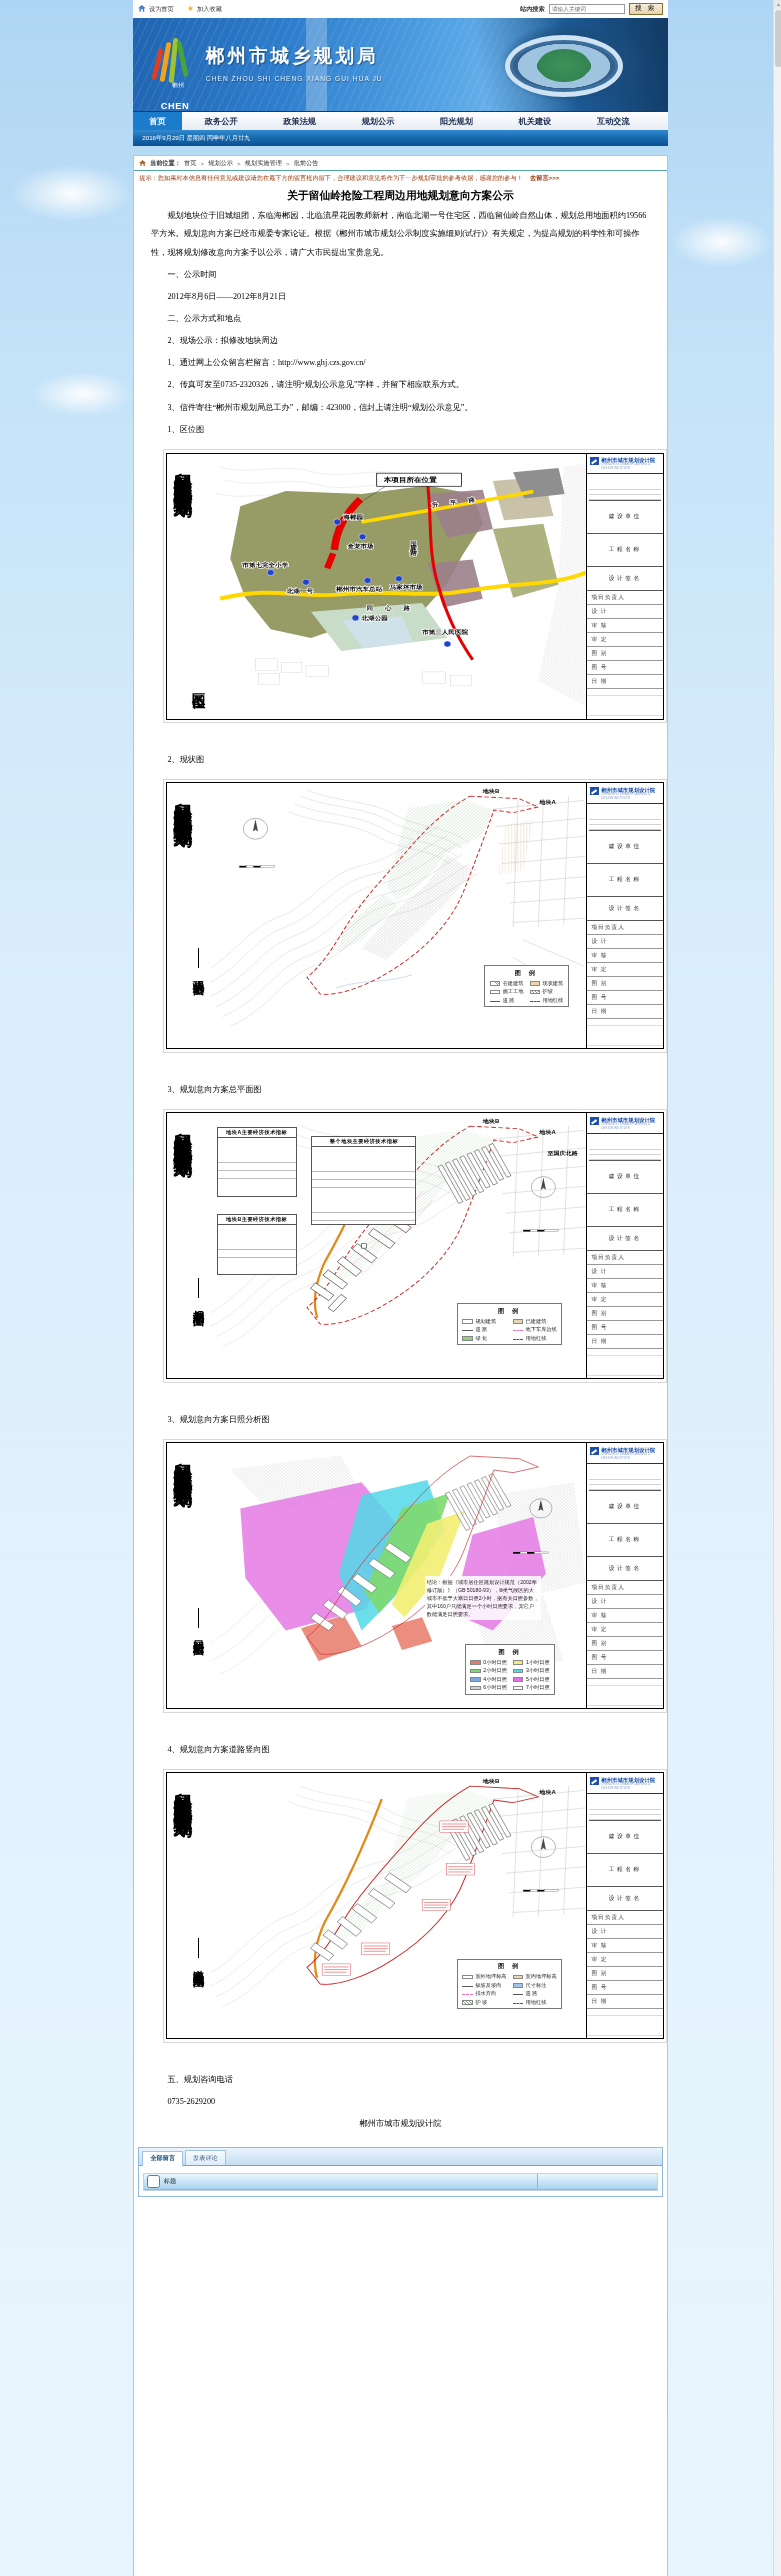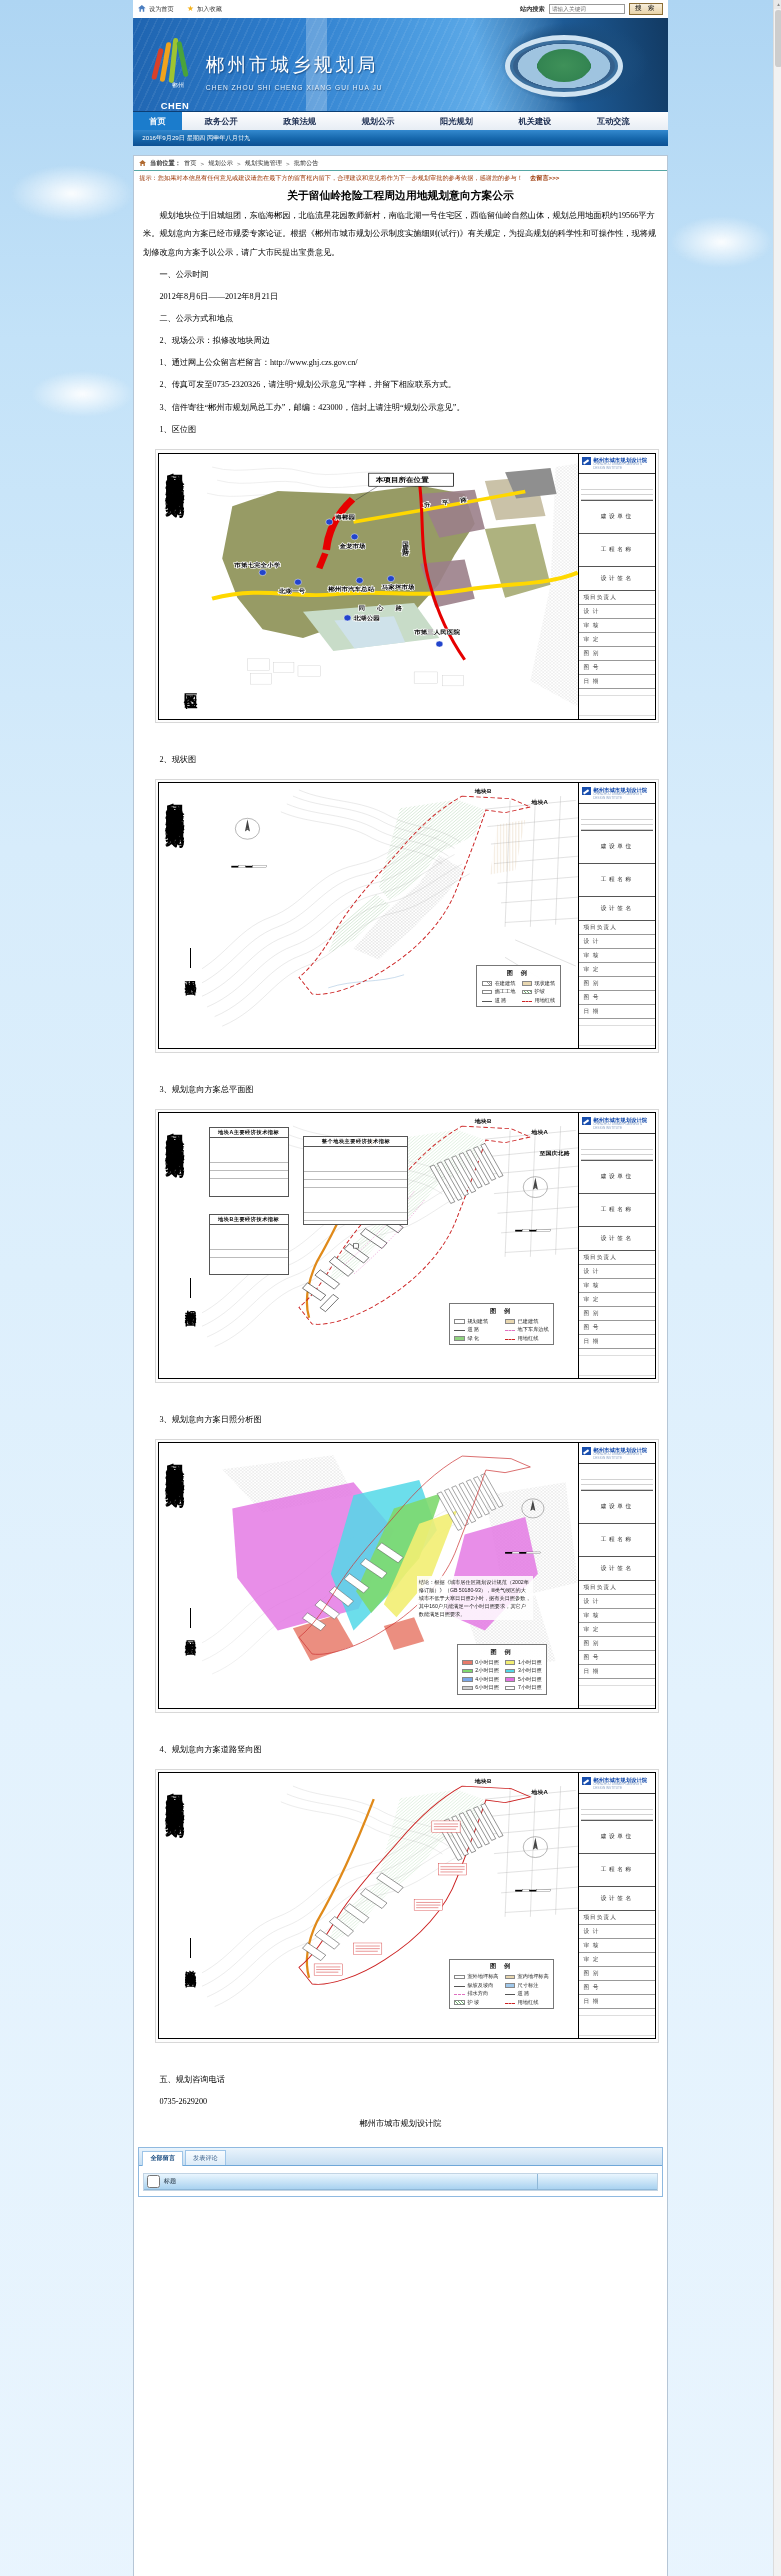--- a/index.html
+++ b/index.html
@@ -29,37 +29,37 @@
 .stadium .ring:after{content:"";position:absolute;inset:18% 26%;border-radius:50%;background:radial-gradient(#3f9159,#2e7f4e)}
 .brand{position:absolute;left:18.5px;top:18.5px;display:flex;align-items:flex-start;gap:9.3px}
 .logo-mark{position:relative;width:45px;height:57px}
 .logo-mark i{position:absolute;width:5.2px;border-radius:3.1px}
 .logo-mark .s1{left:3.1px;top:11.3px;height:32px;background:#d8402a;transform:rotate(14deg)}
 .logo-mark .s2{left:11.3px;top:5.2px;height:40px;background:#f0a31d;transform:rotate(10deg)}
 .logo-mark .s3{left:19.6px;top:1px;height:45px;background:#9ec431;transform:rotate(6deg)}
 .logo-mark .s4{left:28px;top:4.1px;height:36px;background:#49a33c;transform:rotate(-12deg)}
 .logo-cn{position:absolute;left:20.6px;top:45px;color:#fff;font-size:5.7px;letter-spacing:0.5px}
 .logo-en{position:absolute;left:9.3px;top:64px;color:#fff;font-weight:bold;font-size:9.3px;letter-spacing:0.5px}
-.org-name{color:#fff;font-size:18.5px;font-weight:normal;letter-spacing:3.1px;text-shadow:1px 1px 1.5px rgba(10,40,80,.6);margin-top:15px}
+.org-name{color:#fff;font-size:18.5px;font-weight:bold;letter-spacing:3.1px;text-shadow:1px 1px 1.5px rgba(10,40,80,.6);margin-top:6px}
 .org-pinyin{color:#e8f4ff;font-size:6.7px;letter-spacing:1px;margin-top:7.2px;text-shadow:0.5px 0.5px 1px rgba(10,40,80,.6)}
 
 .nav{height:19px;background:linear-gradient(#fefeff,#e7edf4);border-top:1px solid #0c3e74;display:flex;align-items:stretch;padding-right:15.5px}
 .nav-item{flex:1;display:flex;align-items:center;justify-content:center;font-size:8.2px;font-weight:bold;color:#182a4e;cursor:pointer}
 .nav-item.active{background:#1b7ccc;color:#fff;flex:0 0 49px}
 
 .datebar{height:16px;background:linear-gradient(180deg,#3389cf 0%,#1566ab 55%,#0d5093 100%);color:#fff;font-size:6.2px;display:flex;align-items:center;padding-left:9.3px}
 
 .content{margin-top:8.8px;background:#fff;border:0.5px solid #b6c6d6;height:2593px;overflow:hidden;position:relative}
 .crumbrow{display:flex;align-items:center;gap:3.1px;font-size:6.2px;color:#333;padding:3.1px 5.2px 2.1px;border-bottom:1px solid #57a7a5}
 .crumbrow .sep{color:#666;margin:0 1px}
 .crumb-link{color:#333;cursor:pointer}
 .tiprow{font-size:6.2px;color:#9a3300;padding:3.1px 5.2px 1px;display:flex;gap:7.2px;align-items:center}
 .tip-link{color:#9a3300;font-weight:bold;cursor:pointer;white-space:nowrap}
 .art-title{text-align:center;font-size:10.8px;font-weight:bold;margin:5.2px 0 3.1px;font-family:"Liberation Serif","DejaVu Serif",serif}
-.art{padding:0 9px;font-family:"Liberation Serif","DejaVu Serif",serif}
+.art{padding:0 17px;font-family:"Liberation Serif","DejaVu Serif",serif}
 .art p{font-size:8.2px;line-height:18.5px;margin:3.6px 0;text-indent:2em}
 .art p.center{text-align:center;text-indent:0}
 .art p.after-map{margin-top:28px}
 
 .map-fig{width:504px;margin:10.3px 0 0 12.4px;background:#fdfdfd;border:0.5px solid #d8d8d8;padding:2.1px;font-family:"Liberation Sans",sans-serif}
 .map-frame{border:1px solid #000;height:267px;display:flex;background:#fff}
 .map-side{width:43px;display:flex;justify-content:center;padding:4.1px 0}
 .side-main{writing-mode:vertical-rl;text-orientation:upright;font-size:18.5px;font-weight:bold;letter-spacing:1.5px;line-height:1;color:#000}
 .side-sub-wrap{display:flex;flex-direction:column;align-items:center;width:13.4px}
 .side-dash{width:1px;height:20.6px;background:#000;margin-top:160px}

